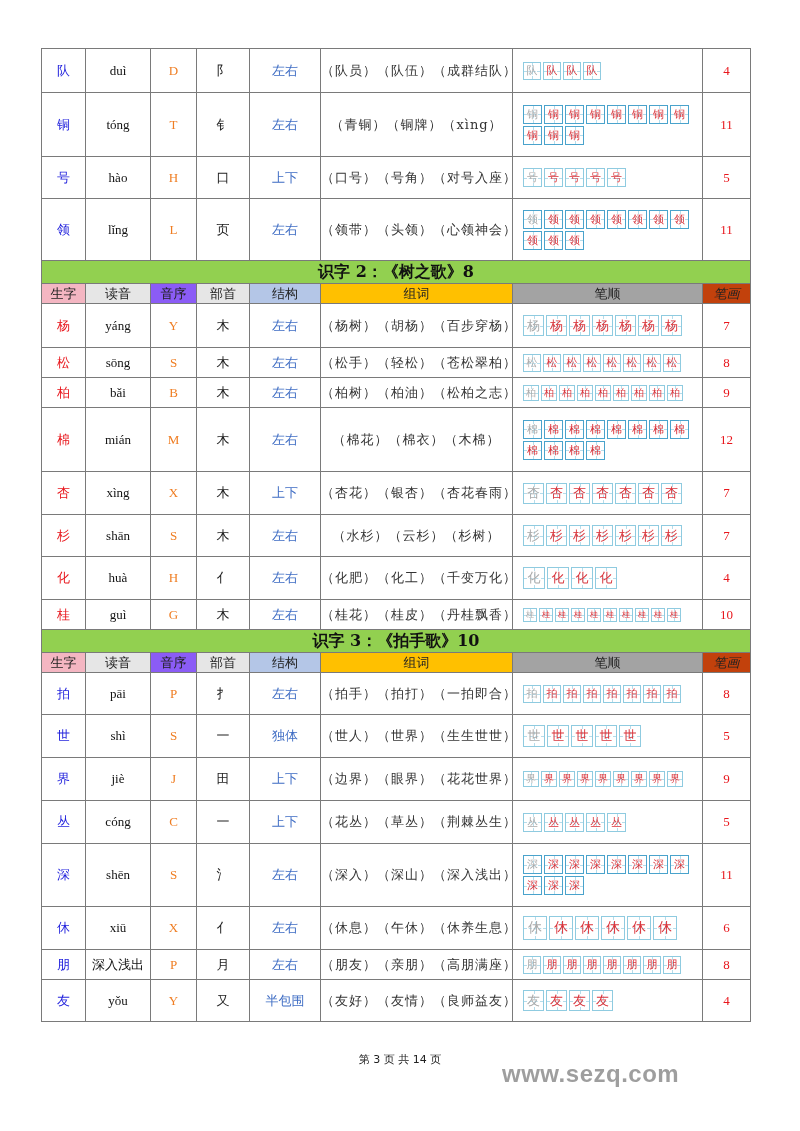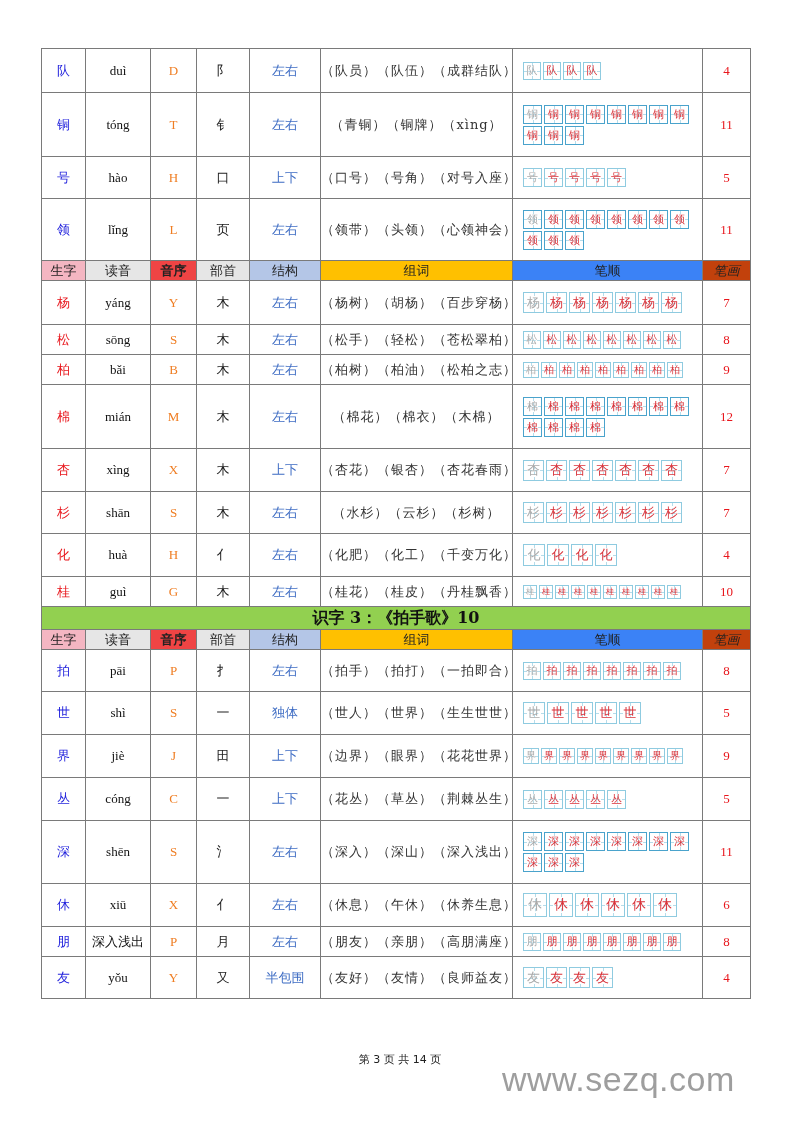--- a/index.html
+++ b/index.html
@@ -13,36 +13,36 @@
   .c-seq { color: #ef7d22; font-family: "Liberation Serif", serif; font-size: 15px; }
   .c-rad { color: #222; font-size: 13px; }
   .c-struct { color: #3f6dc4; font-size: 13px; }
   .c-words { color: #333; font-size: 12.5px; letter-spacing: 1px; white-space: nowrap; }
   .c-strokes { text-align: left !important; padding-left: 10px !important; }
   .c-count { color: #e8161c; font-family: "Liberation Serif", serif; font-size: 15px; }
   tr.band td { background: #92d050; font-size: 16px; font-weight: bold; color: #111; height: 22px; border-color: #7a7a7a; }
   tr.hdr td { font-size: 13px; color: #222; height: 19px; }
   .h1 { background: #f4b6c2; }
   .h2 { background: #e6e6e6; }
-  .h3 { background: #ef4444; font-weight: bold; }
+  .h3 { background: #8b5cf6; }
   .h4 { background: #e6e6e6; }
   .h5 { background: #b4c6e7; }
   .h6 { background: #ffc000; }
-  .h7 { background: #3b82f6; }
+  .h7 { background: #a3a3a3; }
   .h8 { background: #c2410c; font-style: italic; }
   .grid { display: flex; flex-wrap: wrap; gap: 2px; max-width: 170px; }
   .box { box-sizing: border-box; border: 1px solid #8fcbe0; position: relative; display: flex; align-items: center; justify-content: center;
          color: #d9333a; font-size: 11px; }
   .box.dark { border-color: #4aa3cc; }
   .box::before { content: ""; position: absolute; left: 50%; top: 0; bottom: 0; border-left: 1px dashed #b6dcea; }
   .box::after { content: ""; position: absolute; top: 50%; left: 0; right: 0; border-top: 1px dashed #b6dcea; }
   .box span { position: relative; z-index: 1; }
   .box.first span { color: #aaa; }
   .footer { position: absolute; left: 0; width: 800px; top: 1052px; text-align: center; font-family: "DejaVu Sans", sans-serif; font-size: 11px; color: #222; }
-  .watermark { position: absolute; left: 502px; top: 1060px; font-family: "Liberation Sans", sans-serif; font-size: 34px; color: #9e9e9e; letter-spacing: 0.5px; }
+  .watermark { position: absolute; left: 502px; top: 1060px; font-family: "Liberation Sans", sans-serif; font-size: 24px; color: #9e9e9e; letter-spacing: 0.5px; font-weight: bold; }
 </style>
 </head>
 <body>
 
 <table class="sheet">
   <colgroup>
     <col style="width:44px">
       <col style="width:65px">
       <col style="width:46px">
       <col style="width:53px">
@@ -190,20 +190,23 @@
             <div class="box dark" style="width: 19px; height: 19px; font-size: 11px;">
               <span>领</span>
             </div>
             <div class="box dark" style="width: 19px; height: 19px; font-size: 11px;">
               <span>领</span>
             </div>
           </div>
         </td>
         <td class="c-count">11</td>
       </tr>
+      <tr class="band">
+        <td colspan="8">识字 2：《树之歌》8</td>
+      </tr>
       <tr class="hdr">
         <td class="h1">生字</td>
         <td class="h2">读音</td>
         <td class="h3">音序</td>
         <td class="h4">部首</td>
         <td class="h5">结构</td>
         <td class="h6">组词</td>
         <td class="h7">笔顺</td>
         <td class="h8">笔画</td>
       </tr>

